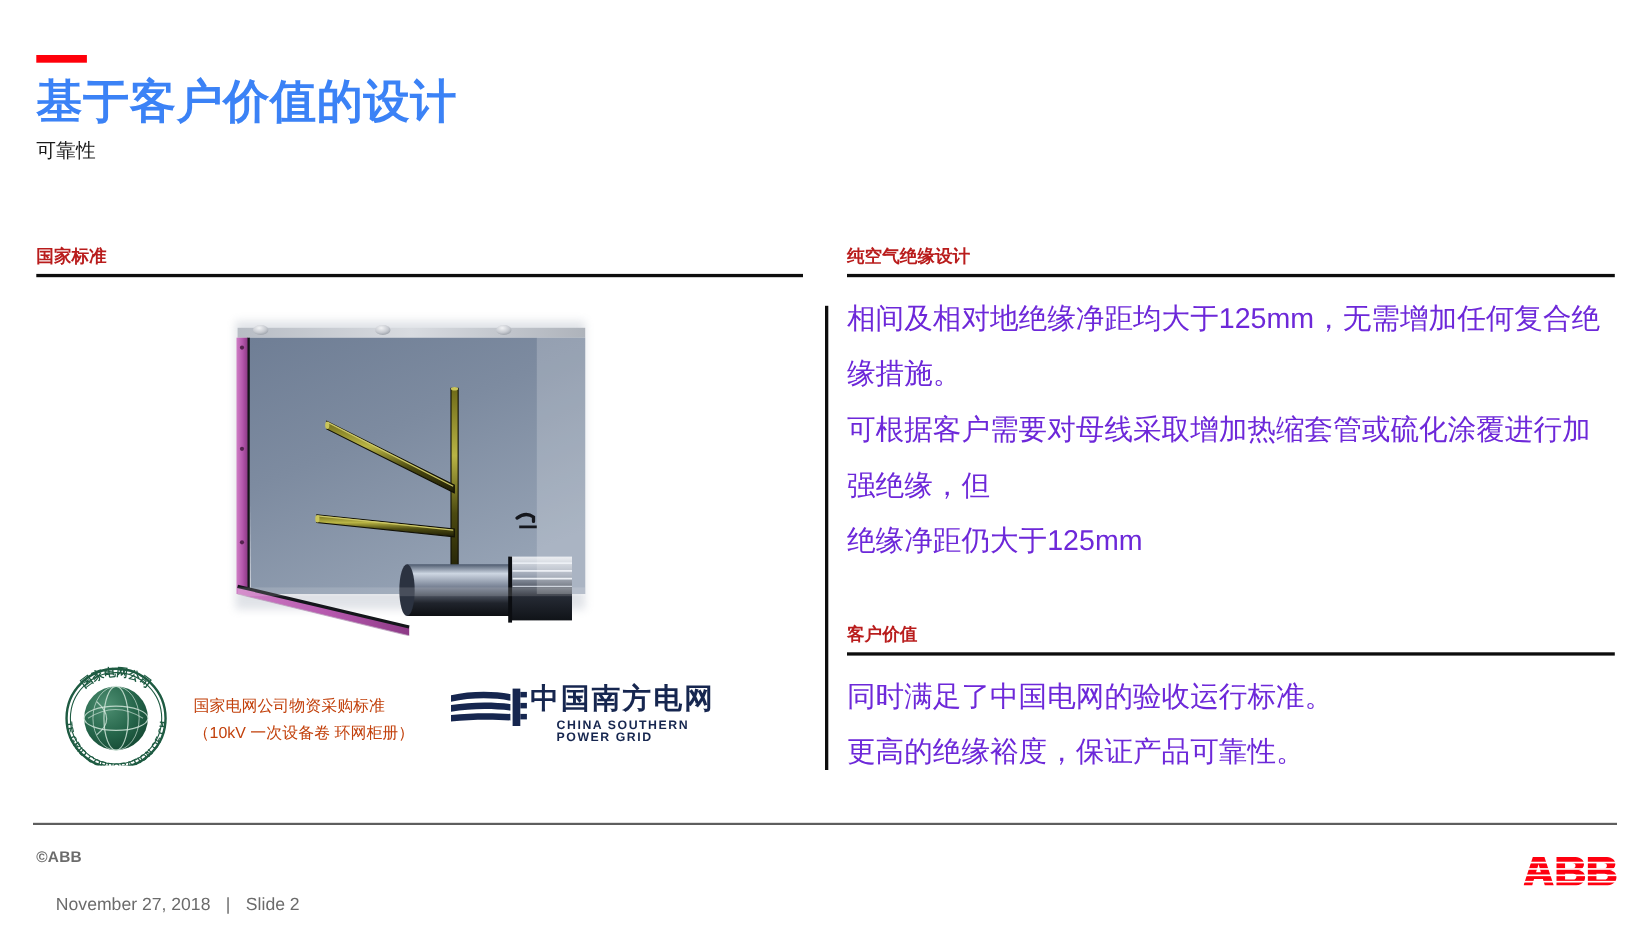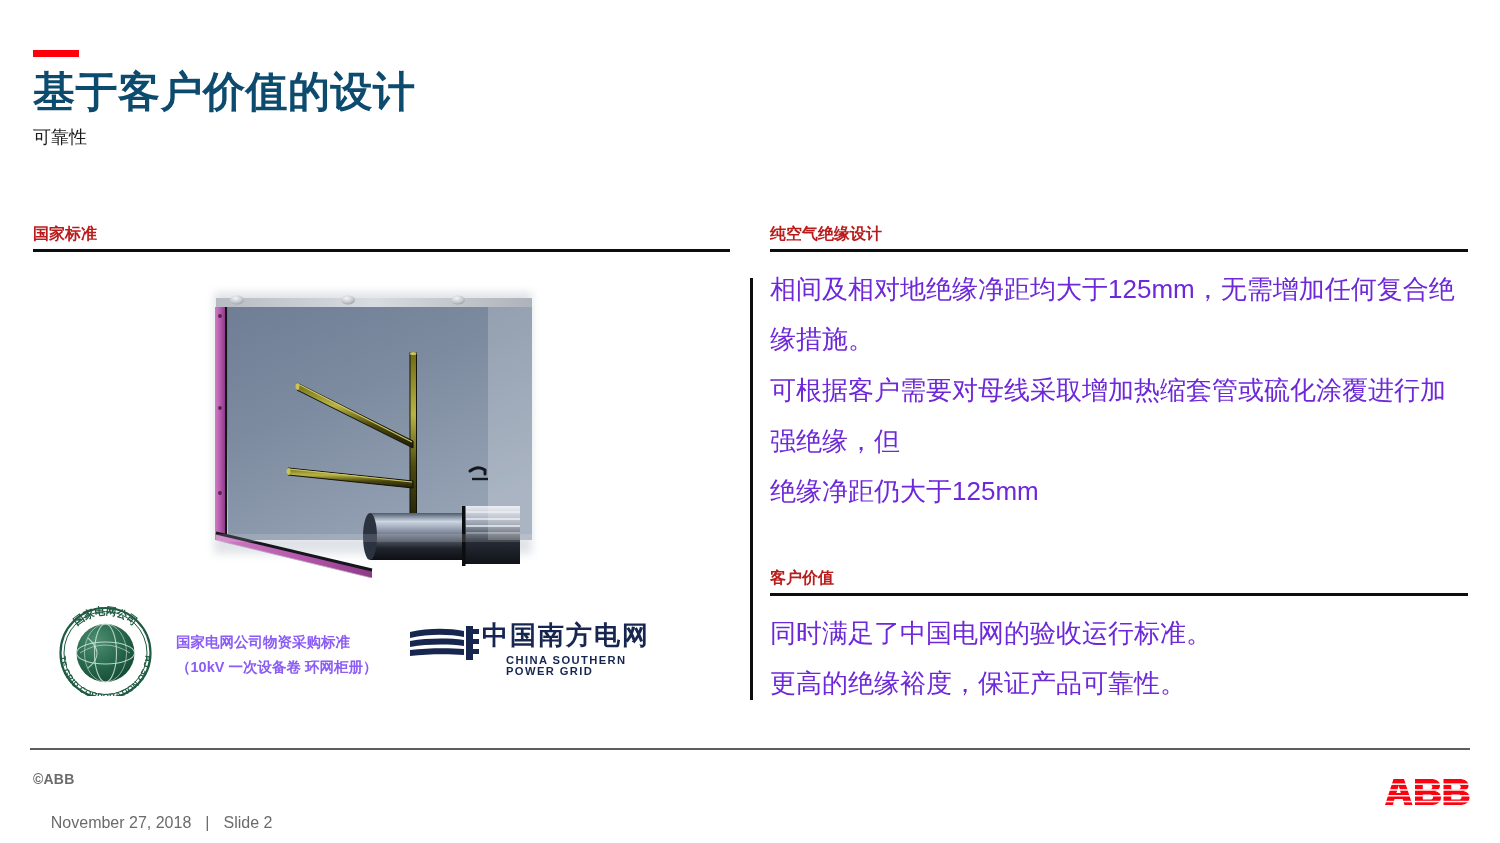--- a/index.html
+++ b/index.html
@@ -27,21 +27,21 @@
     width: 46px;
     height: 7px;
     background: #ff000a;
     margin-bottom: 13px;
   }
   #page-title {
     font-size: 42px;
     font-weight: bold;
     line-height: 1.05;
     letter-spacing: 0.5px;
-    color: #0c4a6e;
+    color: #3b82f6;
     margin: 0;
   }
   #page-subtitle {
     font-size: 18px;
     font-weight: normal;
     line-height: 1.2;
     color: #1a1a1a;
     margin-top: 13px;
   }
 
@@ -106,22 +106,22 @@
     left: 0; top: 0;
     width: 115px; height: 90px;
   }
   #state-grid-caption {
     position: absolute;
     left: 128px;
     top: 24px;
     width: 250px;
     font-size: 14.5px;
     line-height: 1.75;
-    color: #8b5cf6;
-    font-weight: bold;
+    color: #c2410c;
+    font-weight: normal;
   }
   #csg-logo-wrap {
     position: absolute;
     left: 360px;
     top: 14px;
     width: 255px;
     height: 60px;
   }
   #csg-text-cn {
     position: absolute;

